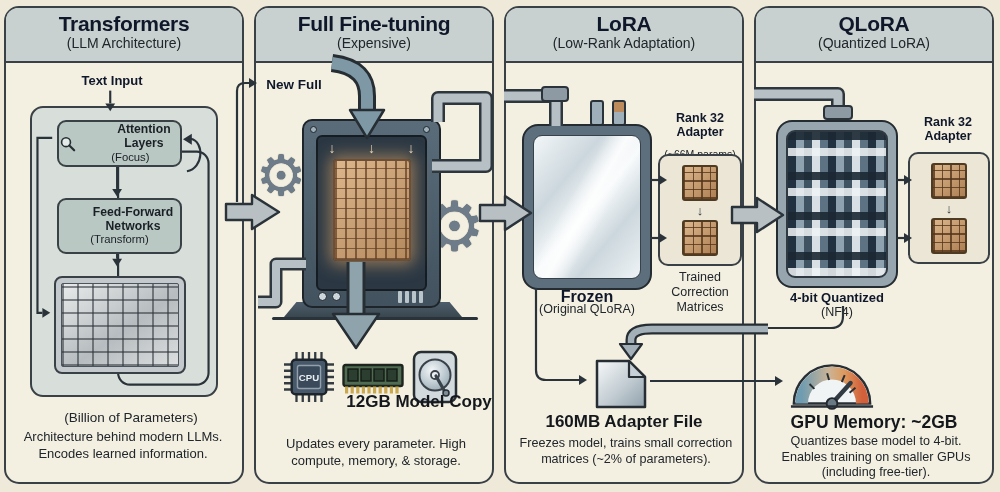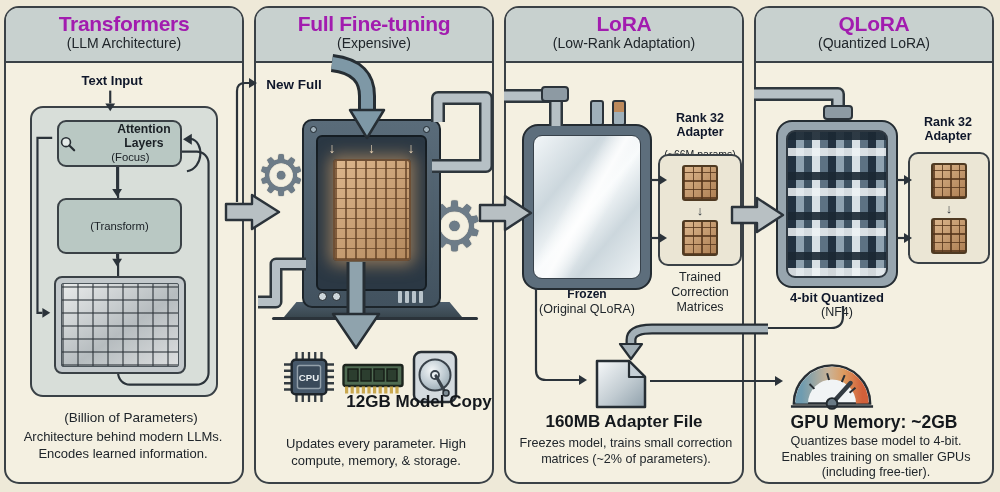--- a/index.html
+++ b/index.html
@@ -3,21 +3,21 @@
 <meta charset="utf-8">
 <style>
   html,body{margin:0;padding:0;}
   body{background:#e7e2d0;font-family:"Liberation Sans",sans-serif;color:var(--ink,#1a2025);}
   .canvas{position:relative;width:1000px;height:492px;background:var(--background,#eee9d8);overflow:hidden;}
   .panel{position:absolute;top:6px;width:240px;height:478px;background:var(--panel-bg,#f4f0e1);
          border:2.5px solid var(--border-dark,#3a4146);border-radius:15px;box-sizing:border-box;}
   .phead{position:absolute;top:0;left:0;right:0;height:55px;background:var(--header-bg,#c8d1cf);
          border-bottom:2.5px solid var(--border-dark,#3a4146);border-radius:12px 12px 0 0;
          text-align:center;padding-top:4px;box-sizing:border-box;}
-  .phead h2{margin:0;font-size:21px;line-height:1.1;letter-spacing:-.3px;color:#a21caf;}
+  .phead h2{margin:0;font-size:21px;line-height:1.1;letter-spacing:-.3px;color:#0f172a;}
   .phead .sub{font-size:14px;line-height:1.15;color:#20262b;}
   .abs{position:absolute;}
   .bold-label{font-weight:bold;font-size:13px;text-align:center;line-height:1.1;color:#0f172a;}
   .small-sub{font-size:11.5px;text-align:center;line-height:1.1;color:#20262b;}
   .tiny-sub{font-size:10.5px;text-align:center;line-height:1.1;color:#20262b;}
   .cap-title{font-weight:bold;font-size:17px;text-align:center;left:0;width:100%;color:#14181c;}
   .cap-sub{font-size:13.5px;text-align:center;left:0;width:100%;color:#20262b;margin-left:7px;}
   .desc{font-size:13px;line-height:1.28;text-align:center;color:#20262b;}
   .outer-box{background:#d8ded9;border:2.4px solid var(--border-dark,#3a4146);border-radius:13px;z-index:0;}
   .arch-block{background:var(--box-sage,#b9c8c3);border:2.3px solid var(--border-dark,#3a4146);border-radius:9px;
@@ -98,20 +98,21 @@
         <circle cx="9.5" cy="9.5" r="6" fill="#e3eae7" stroke="#272e33" stroke-width="2.2"></circle>
         <line x1="14" y1="14" x2="20.5" y2="20.5" stroke="#272e33" stroke-width="3" stroke-linecap="round"></line>
       </svg>
       <div class="arch-text">
         <b>Attention Layers</b>
         <span>(Focus)</span>
       </div>
     </div>
     <div class="abs arch-block" style="left:51px;top:190px;width:125px;height:56px;">
       <div class="arch-text" style="width:110px;">
+        <b>Feed-Forward Networks</b>
         <span>(Transform)</span>
       </div>
     </div>
     <div class="abs matrix-frame" style="left:48px;top:268px;width:132px;height:98px;">
       <div class="gray-grid"></div>
     </div>
     <div class="abs cap-sub" style="top:402px;">(Billion of Parameters)</div>
     <div class="abs desc" style="left:14px;top:421px;width:206px;">Architecture behind modern LLMs. Encodes learned information.</div>
   </section>
 
@@ -184,21 +185,21 @@
   <section class="panel" style="left:504px;">
     <header class="phead">
       <h2>LoRA</h2>
       <div class="sub">(Low-Rank Adaptation)</div>
     </header>
     <div class="stub" style="left:84px;top:92px;width:14px;height:26px;background:#9fb0ba;"></div>
     <div class="stub" style="left:106px;top:92px;width:14px;height:26px;background:linear-gradient(180deg,#bd8a5c 0 45%,#9fb0ba 45%);"></div>
     <div class="abs frozen-frame" style="left:16px;top:116px;width:130px;height:166px;">
       <div class="ice"></div>
     </div>
-    <div class="abs bold-label" style="left:10px;top:280px;width:142px;font-size:12px;">Frozen</div>
+    <div class="abs bold-label" style="left:10px;top:280px;width:142px;font-size:16px;">Frozen</div>
     <div class="abs small-sub" style="left:10px;top:295px;width:142px;font-size:12.5px;">(Original QLoRA)</div>
     <div class="abs bold-label" style="left:146px;top:104px;width:96px;font-size:12.5px;">Rank 32 Adapter</div>
     <div class="abs tiny-sub" style="left:146px;top:141px;width:96px;">(~66M params)</div>
     <div class="abs adapter-box" style="left:152px;top:146px;width:84px;height:112px;">
       <div class="mat"></div>
       <div class="down-glyph">↓</div>
       <div class="mat"></div>
     </div>
     <div class="abs small-sub" style="left:144px;top:262px;width:100px;font-size:12.5px;line-height:1.18;">Trained Correction Matrices</div>
     <div class="abs" style="left:86px;top:350px;">

